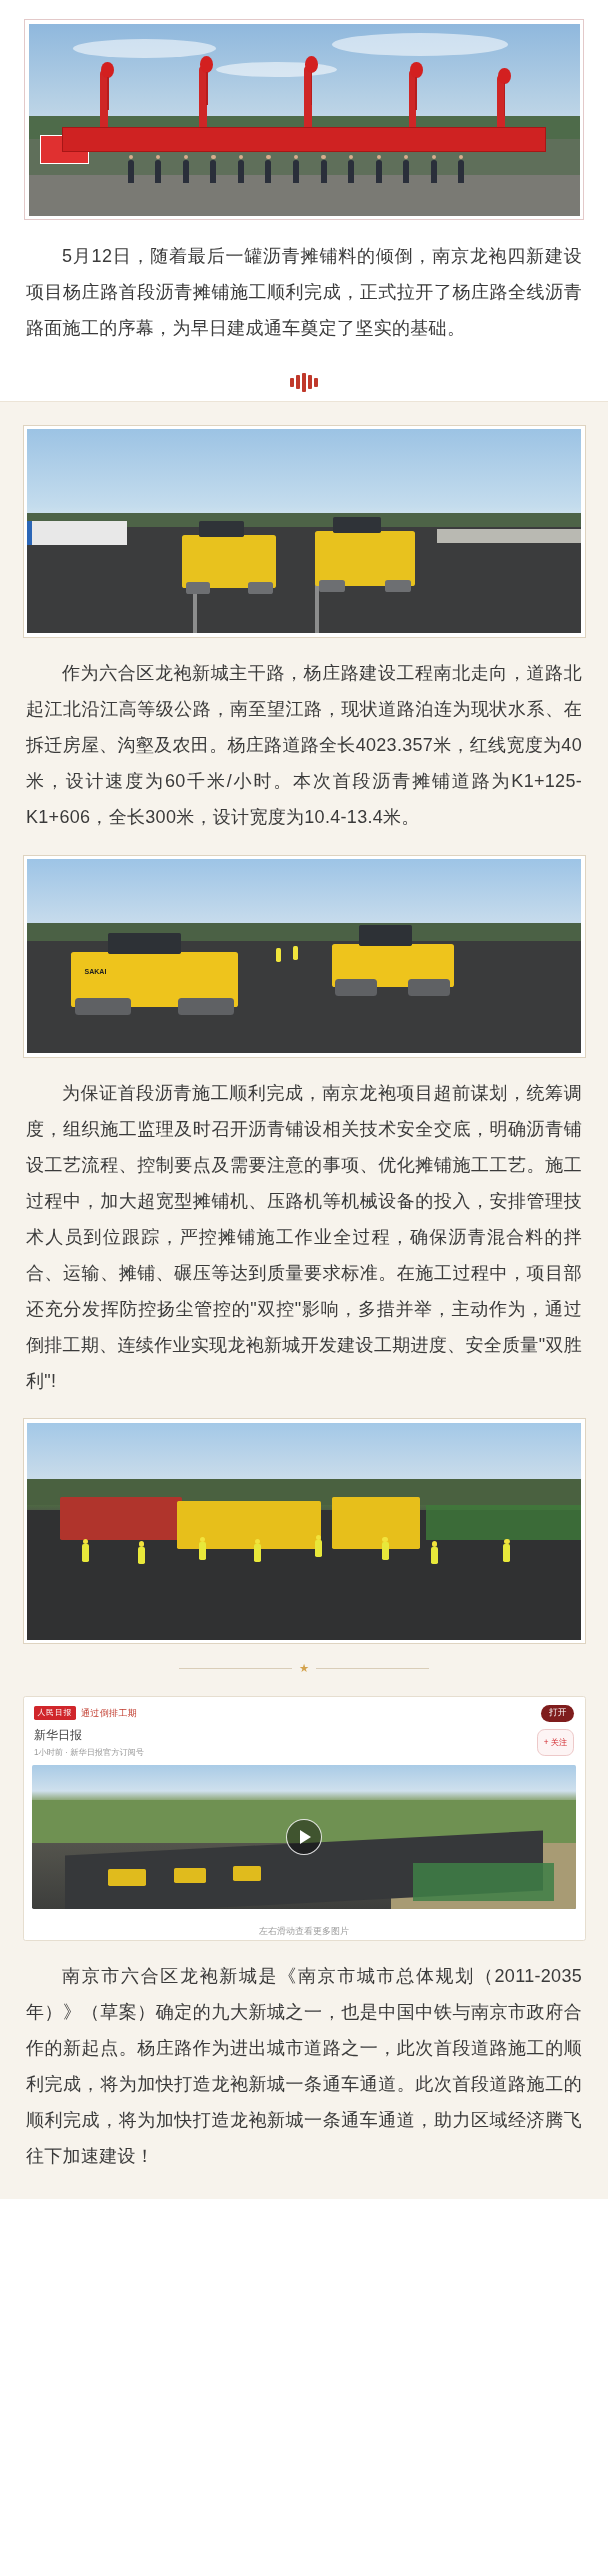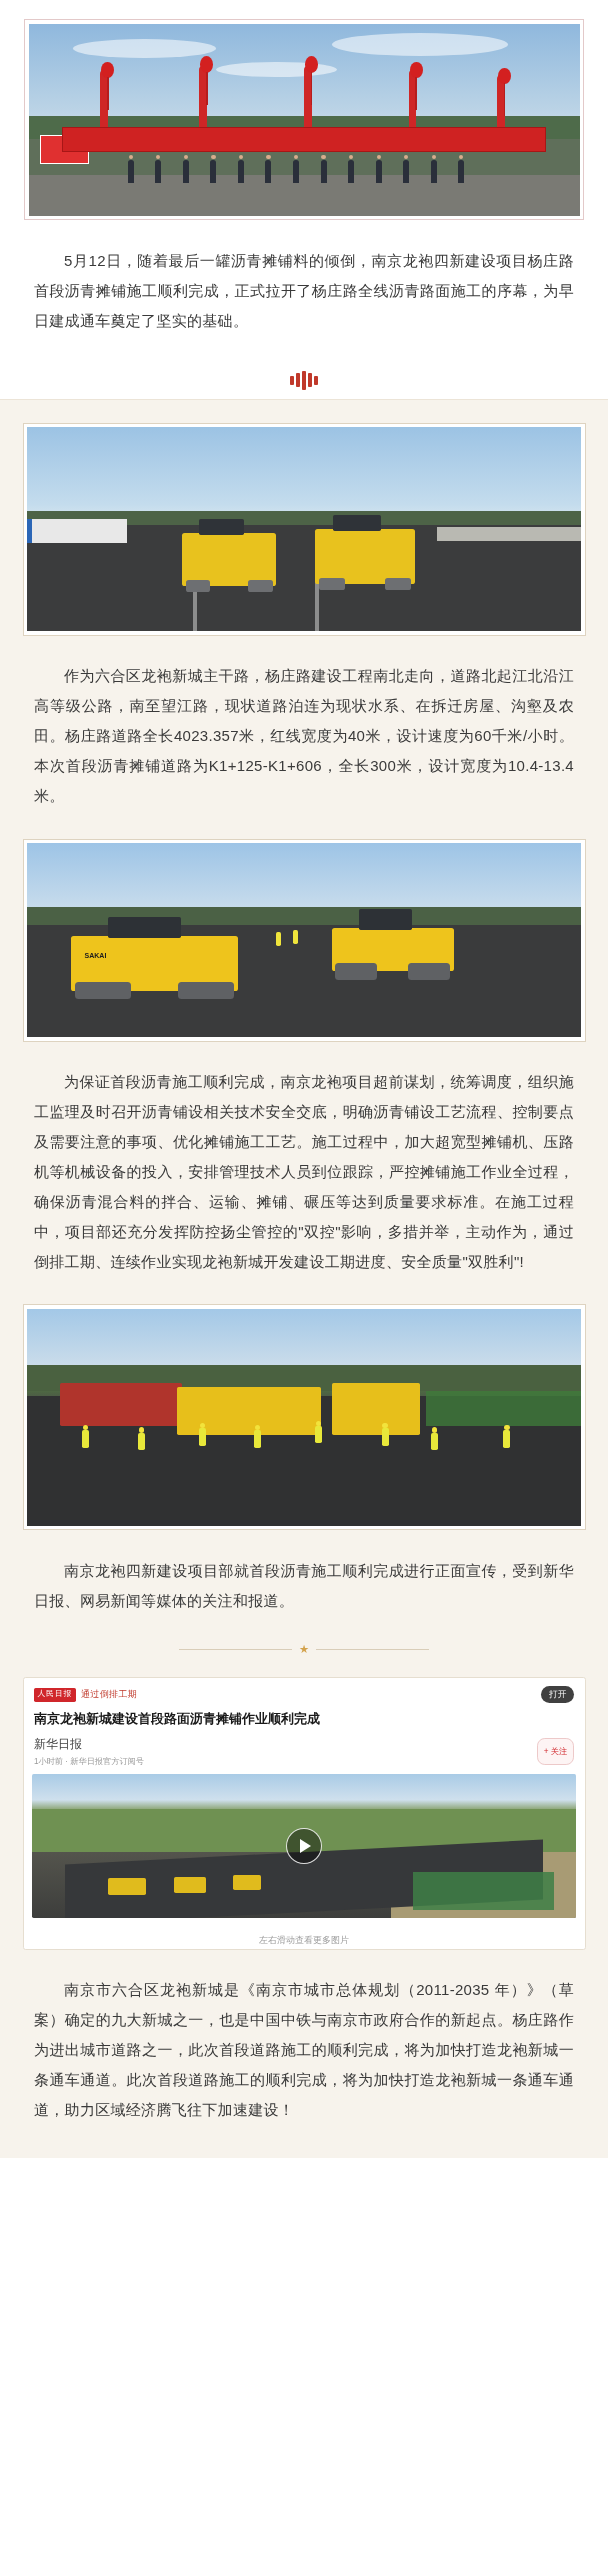--- a/index.html
+++ b/index.html
@@ -23,26 +23,26 @@
     padding: 3.5px;
     background: #fff;
   }
   .photo {
     width: 100%;
     display: block;
     position: relative;
     overflow: hidden;
   }
   .para {
-    font-size: 15px;
+    font-size: 18px;
     line-height: 2.0;
     color: #3a3a3a;
     text-align: justify;
     text-indent: 2em;
-    margin: 10px;
+    margin: 2px;
     padding: 15.6px 24px 0 24px;
     letter-spacing: 0.3px;
   }
 
   
   .divider-bars {
     background: #ffffff;
     height: 38px;
     display: flex;
     align-items: center;
@@ -89,21 +89,21 @@
   .rmrb-logo {
     display: flex; align-items: center; gap: 5.2px;
   }
   .rmrb-mark {
     background: #d0262b; color: #fff; font-size: 7.8px; line-height: 1.1;
     padding: 2.6px 3.5px; border-radius: 1.7px; letter-spacing: 0.9px;
     font-family: "Liberation Serif", serif;
   }
   .rmrb-sub { font-size: 9px; color: #c0392b; letter-spacing: 0.4px; }
   .news-open {
-    background: #404040; color: #fff; font-size: 8.7px;
+    background: #7f1d1d; color: #fff; font-size: 8.7px;
     padding: 2.6px 7.8px; border-radius: 8.7px; margin-left: 36px;
   }
   .news-title {
     font-size: 13px; font-weight: bold; color: #1a1a1a;
     padding: 1.7px 10.4px 7px 10.4px; line-height: 1.45;
   }
   .news-meta {
     display: flex; align-items: center; justify-content: space-between;
     padding: 0 10.4px 7.8px 10.4px;
   }
@@ -323,37 +323,35 @@
         <div class="vest" style="left:10%;top:56%;"></div>
         <div class="vest" style="left:20%;top:57%;"></div>
         <div class="vest" style="left:31%;top:55%;"></div>
         <div class="vest" style="left:41%;top:56%;"></div>
         <div class="vest" style="left:52%;top:54%;"></div>
         <div class="vest" style="left:64%;top:55%;"></div>
         <div class="vest" style="left:73%;top:57%;"></div>
         <div class="vest" style="left:86%;top:56%;"></div>
       </div>
     </div>
-    <p class="para">南京龙袍四新建设项目部就首段沥青施工顺利完成进行正面宣传，受到新华日报、网易新闻等媒体的关注和报道。</p>
 
     <div class="star-div">
       <span class="line"></span>
       <span class="star">★</span>
       <span class="line"></span>
     </div>
 
     <div class="news-card">
       <div class="news-head">
         <div class="rmrb-logo">
           <span class="rmrb-mark">人民日报</span>
           <span class="rmrb-sub">通过倒排工期</span>
         </div>
         <div class="news-open">打开</div>
       </div>
-      <div class="news-title">南京龙袍新城建设首段路面沥青摊铺作业顺利完成</div>
       <div class="news-meta">
         <div>
           <div class="news-src">新华日报</div>
           <div class="news-sub">1小时前 · 新华日报官方订阅号</div>
         </div>
         <div class="news-tag">+ 关注</div>
       </div>
       <div class="news-photo">
         <div class="photo scene s5">
           <div class="field"></div>

